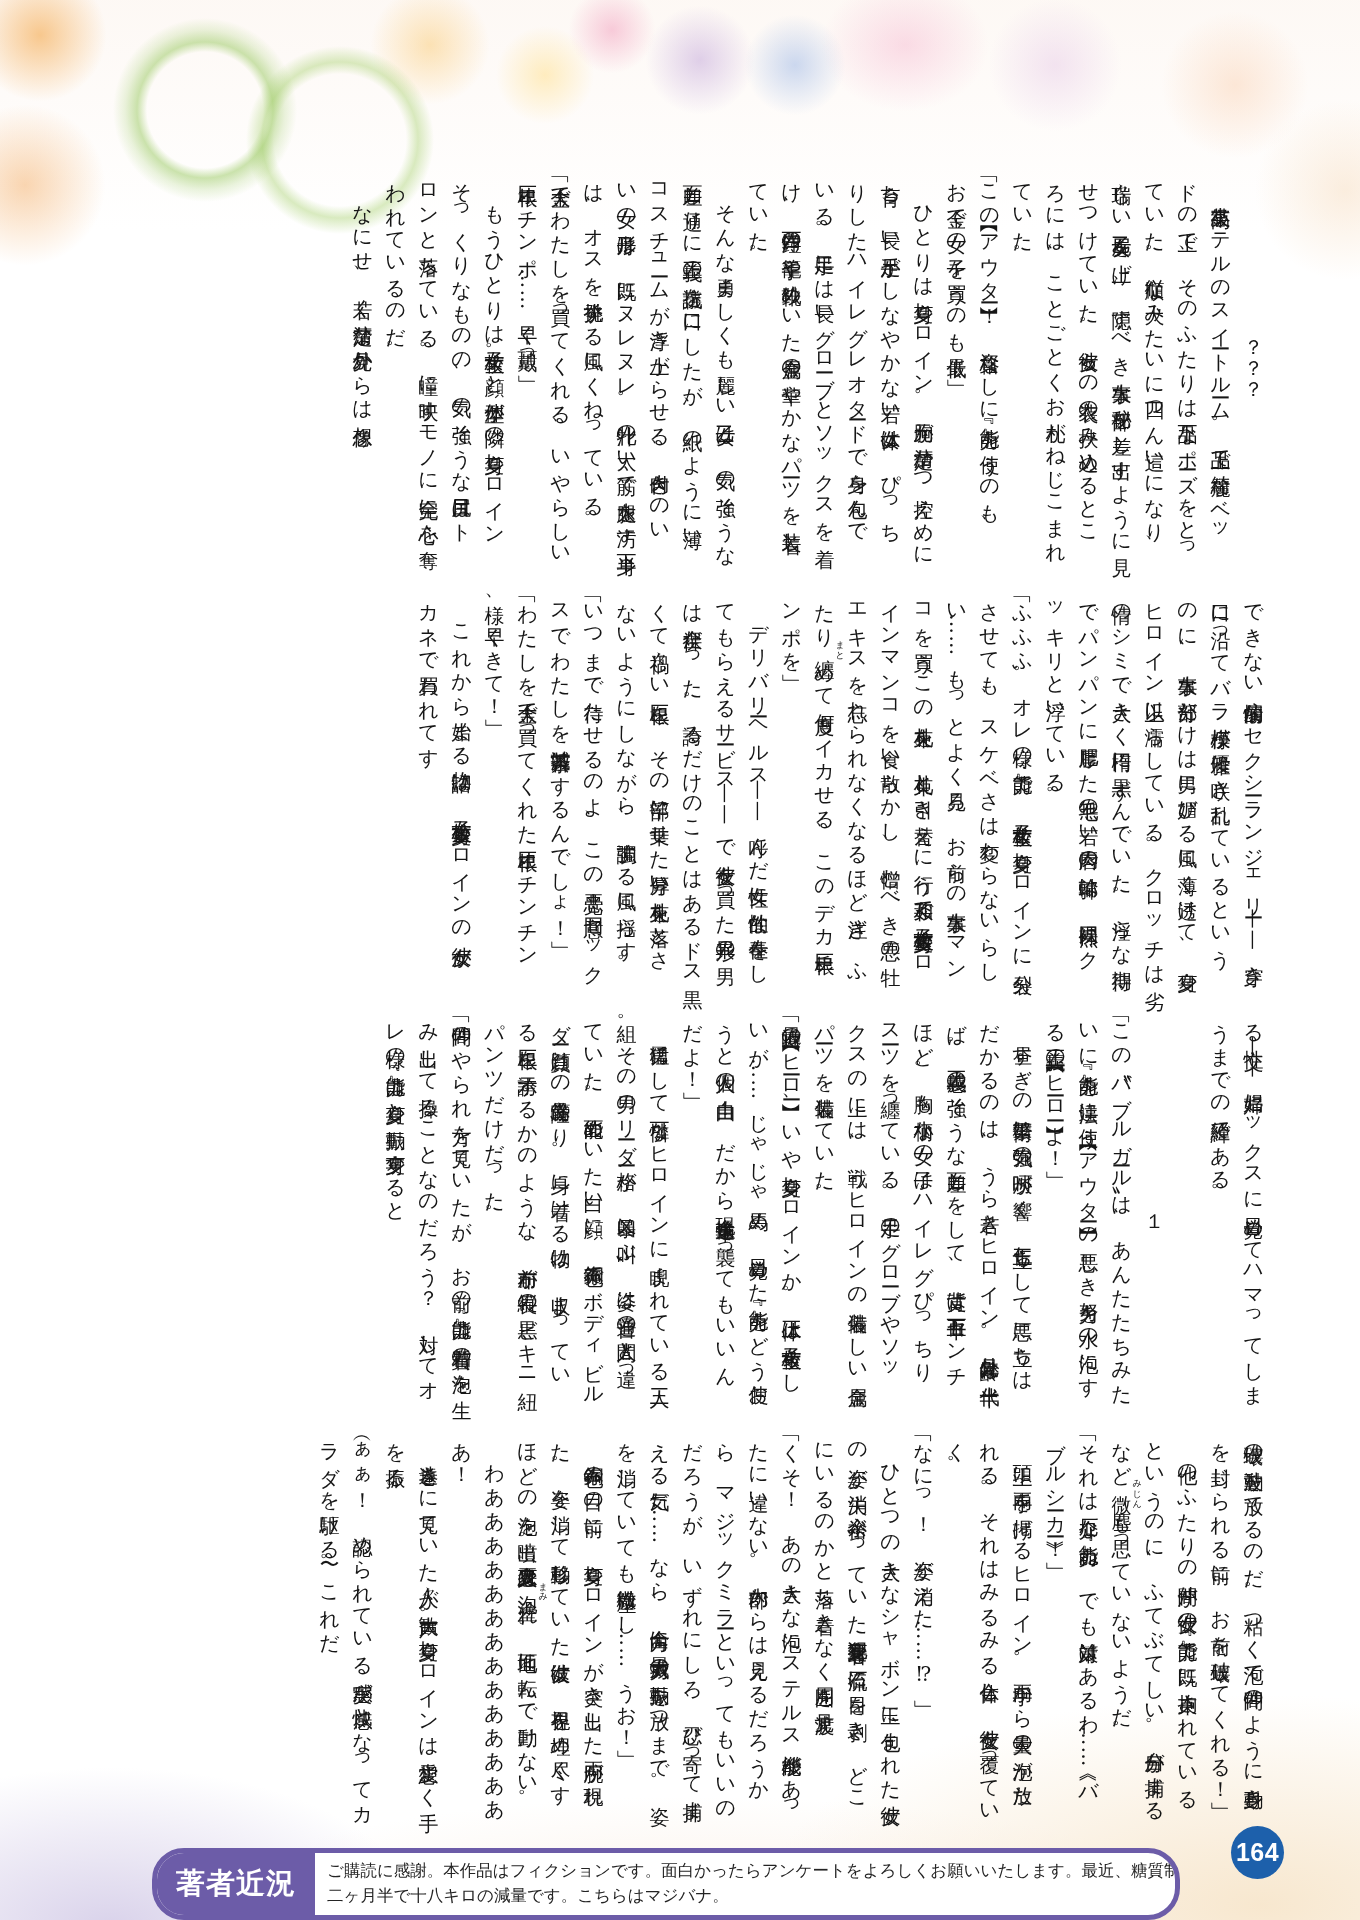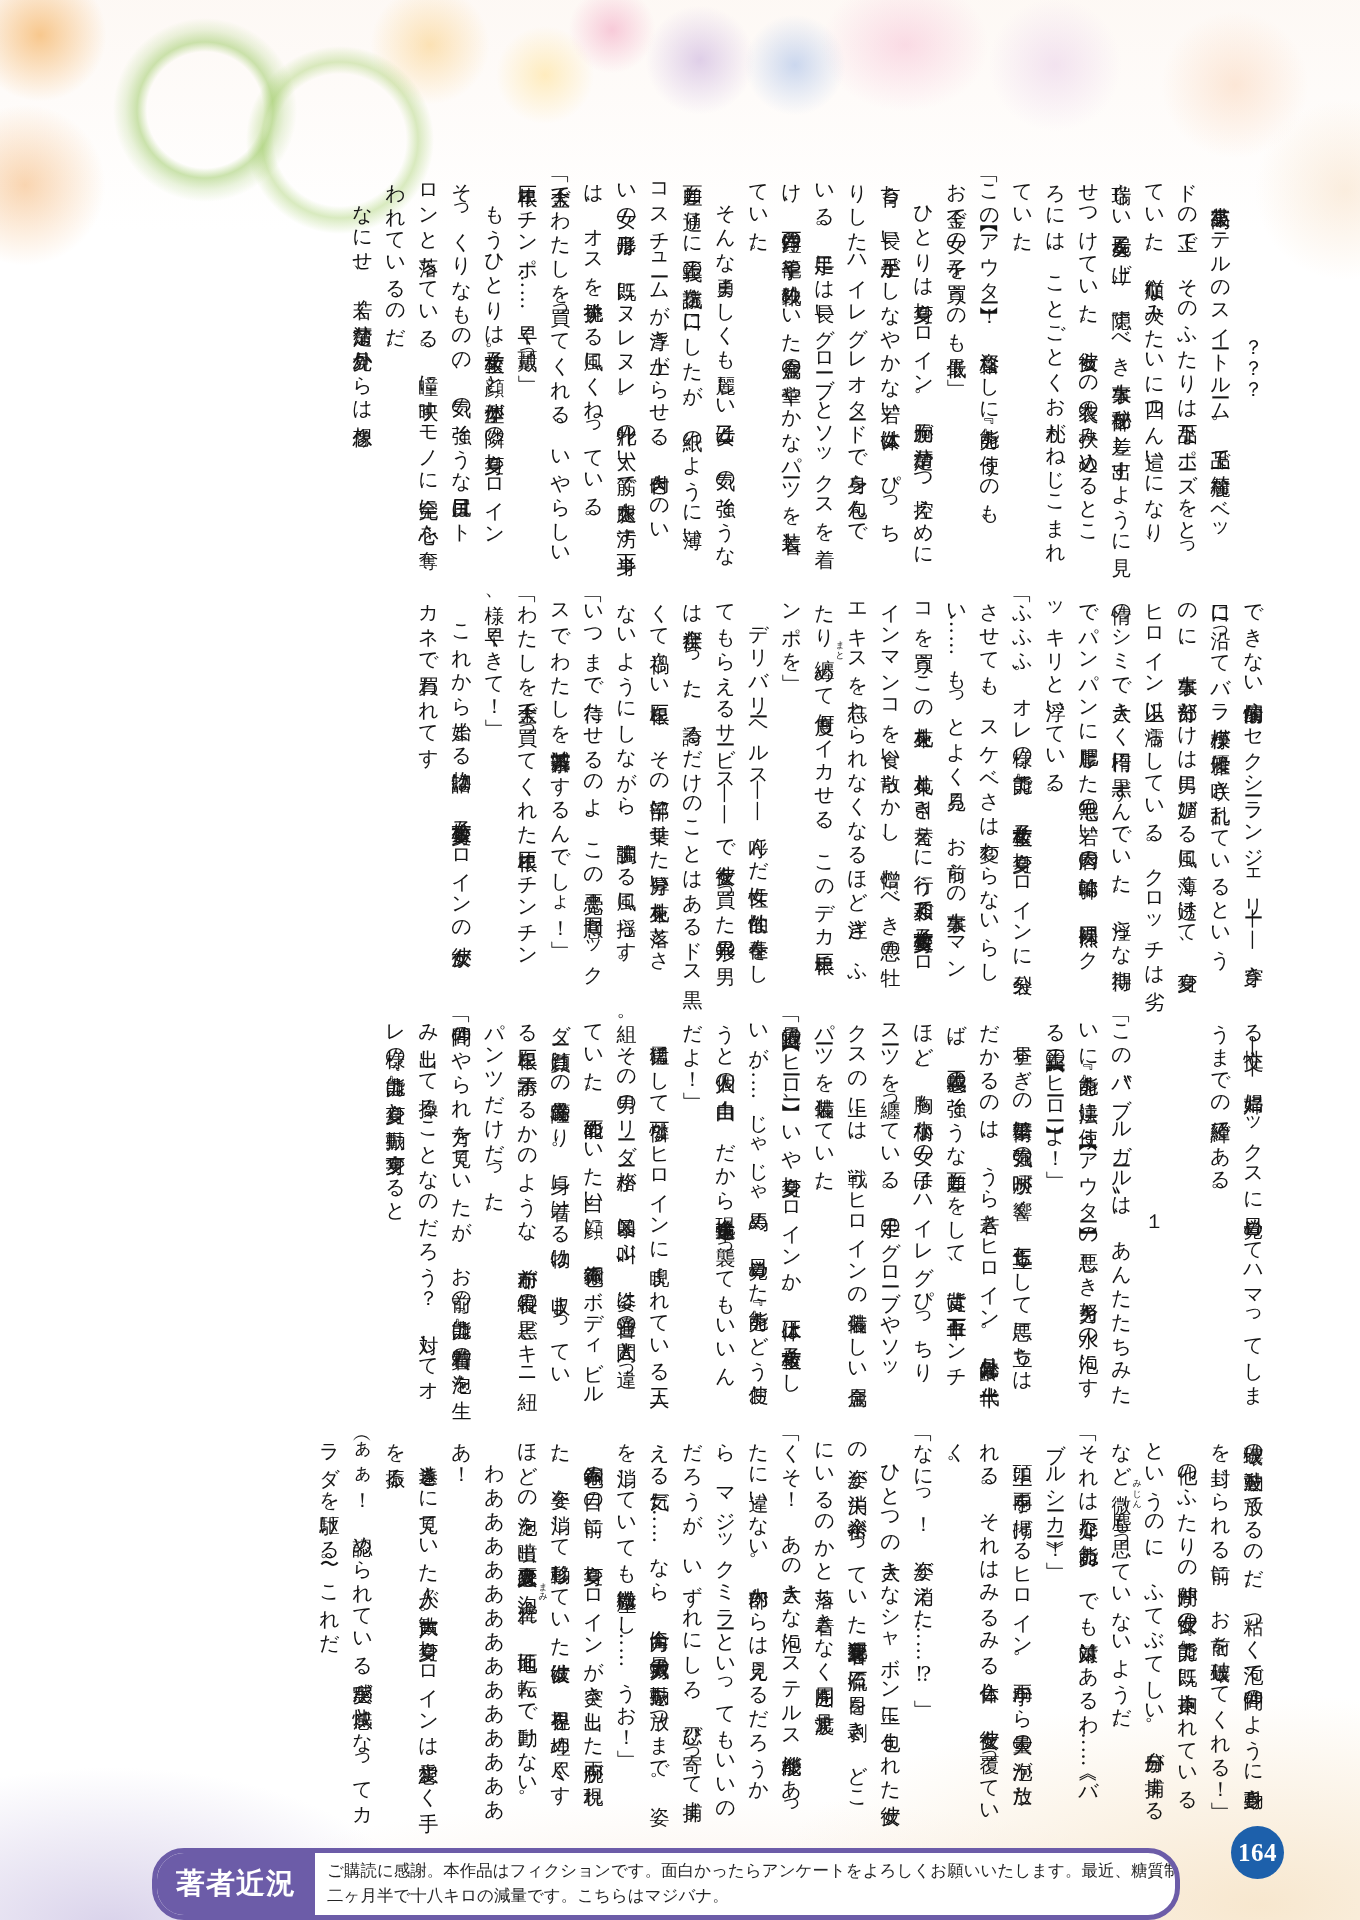--- a/index.html
+++ b/index.html
@@ -58,21 +58,21 @@
   .footer-text{
     display:flex; flex-direction:column; justify-content:center;
     padding:2px 12px; font-family:"DejaVu Sans","Liberation Sans",sans-serif;
     font-size:16.5px; font-weight:500; color:#242424; line-height:1.5;
     white-space:nowrap;
   }
   .page-badge{
     position:absolute; left:1231px; top:1826px; width:53px; height:53px;
     border-radius:50%; background:#1d60ab; color:#ffffff;
     display:flex; align-items:center; justify-content:center;
-    font-family:Liberation Serif, serif;
+    font-family:Liberation Sans, sans-serif;
     font-size:25px; font-weight:bold; letter-spacing:.5px;
   }
 </style>
 </head>
 <body>
 
 <div class="page">
   <div class="bokeh"></div>
 
   <div class="band band-1">

